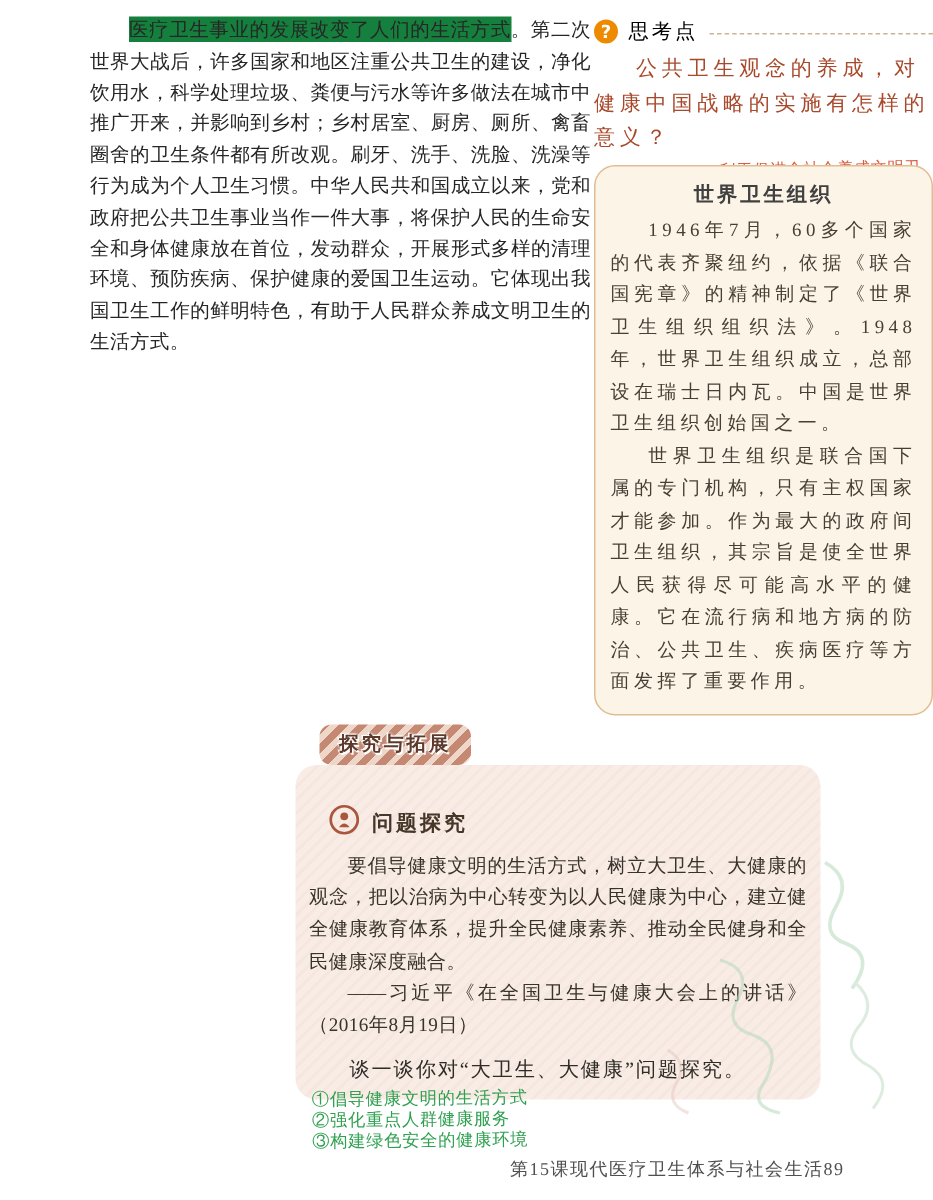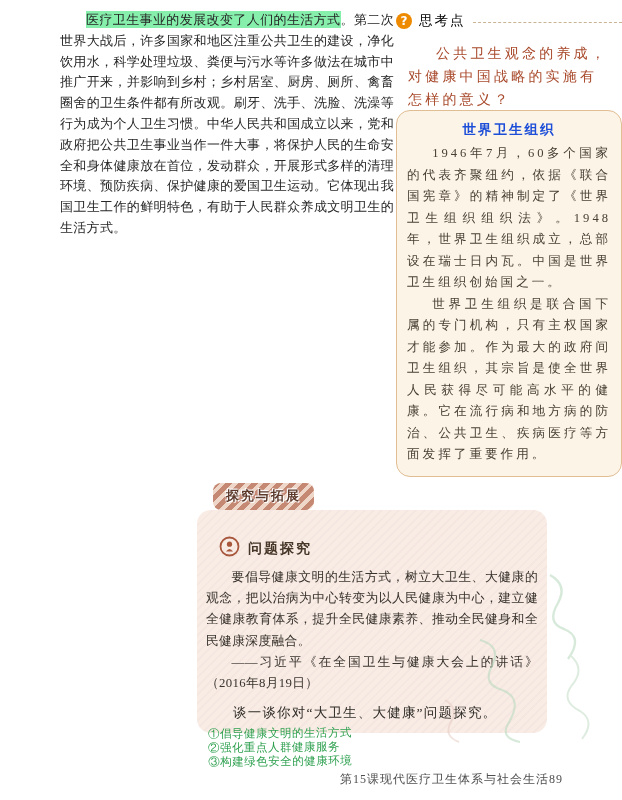--- a/index.html
+++ b/index.html
@@ -3,47 +3,47 @@
 <meta charset="utf-8">
 <style>
   html,body{margin:0;padding:0;background:#fff;}
   .page{position:relative;width:622px;height:800px;background:#ffffff;overflow:hidden;
         font-family:"Liberation Serif","DejaVu Serif",serif;}
 
   
   .main-text{position:absolute;left:60px;top:10px;width:334px;}
   .main-text p{margin:0 0 9px 0;font-size:13px;line-height:20.8px;letter-spacing:.3px;
                color:#262626;text-align:justify;text-indent:2em;}
-  .hl{background:#86efac;padding:1px 0;}
+  .hl{background:#15803d;padding:1px 0;}
 
   
   .side-header{display:flex;align-items:center;gap:7px;}
   .side-title{font-family:"Liberation Sans","DejaVu Sans",sans-serif;font-weight:normal;
               font-size:13.5px;color:#000000;letter-spacing:2px;white-space:nowrap;}
   .dashes{flex:1;border-top:1px dashed #c9b594;height:0;margin-top:3px;}
 
   
   .think-point{position:absolute;left:396px;top:12px;width:226px;}
   .tp-icon{display:inline-block;width:16px;height:16px;border-radius:50%;background:#ee8a00;
            color:#fff;font-family:"DejaVu Sans",sans-serif;font-weight:bold;font-size:12px;
            line-height:16px;text-align:center;flex:0 0 16px;}
   .tp-body{position:relative;margin-top:5px;min-height:118px;}
-  .tp-question{margin:12px;text-indent:2em;font-size:14px;line-height:23px;letter-spacing:3.2px;
+  .tp-question{margin:0;text-indent:2em;font-size:14px;line-height:23px;letter-spacing:3.2px;
                color:#a8492b;}
   .ans-line{position:absolute;left:0;right:2px;border-bottom:1px dashed #dccfba;height:0;}
   .tp-answer{position:absolute;left:84px;top:70px;width:144px;font-size:10.8px;line-height:17.5px;
              color:#d95b42;letter-spacing:.4px;transform:rotate(-1deg);}
 
   
   .history{position:absolute;left:396px;top:104px;width:226px;}
   .hist-icon{flex:0 0 18px;}
   .hist-box{margin-top:6px;border:1.5px solid #e0bd92;border-radius:14px;background:#fcf4e7;
             padding:8px 10px 10px 10px;}
   .hist-box h4{margin:2px 0 4px 0;text-align:center;font-size:13.5px;letter-spacing:2px;
-               color:#1d4ed8;font-weight:bold;}
+               color:#404040;font-weight:bold;}
   .hist-box p{margin:0;font-size:12.6px;line-height:21.5px;letter-spacing:3px;color:#473f33;
               text-align:justify;text-indent:2em;}
 
   
   .explore-badge{position:absolute;left:213px;top:483px;padding:4px 13px 5px 13px;border-radius:8px;
       background:repeating-linear-gradient(135deg,#c58873 0 5px,#eed7c9 5px 9px);
       font-family:"Liberation Sans","DejaVu Sans",sans-serif;font-weight:bold;font-size:13px;
       letter-spacing:2px;color:#5d3a2c;
       text-shadow:0 0 2px #fff,0 0 2px #fff,1px 1px 0 #fff,-1px -1px 0 #fff;z-index:3;}
   .explore-panel{position:absolute;left:197px;top:510px;width:350px;height:223px;border-radius:14px;

